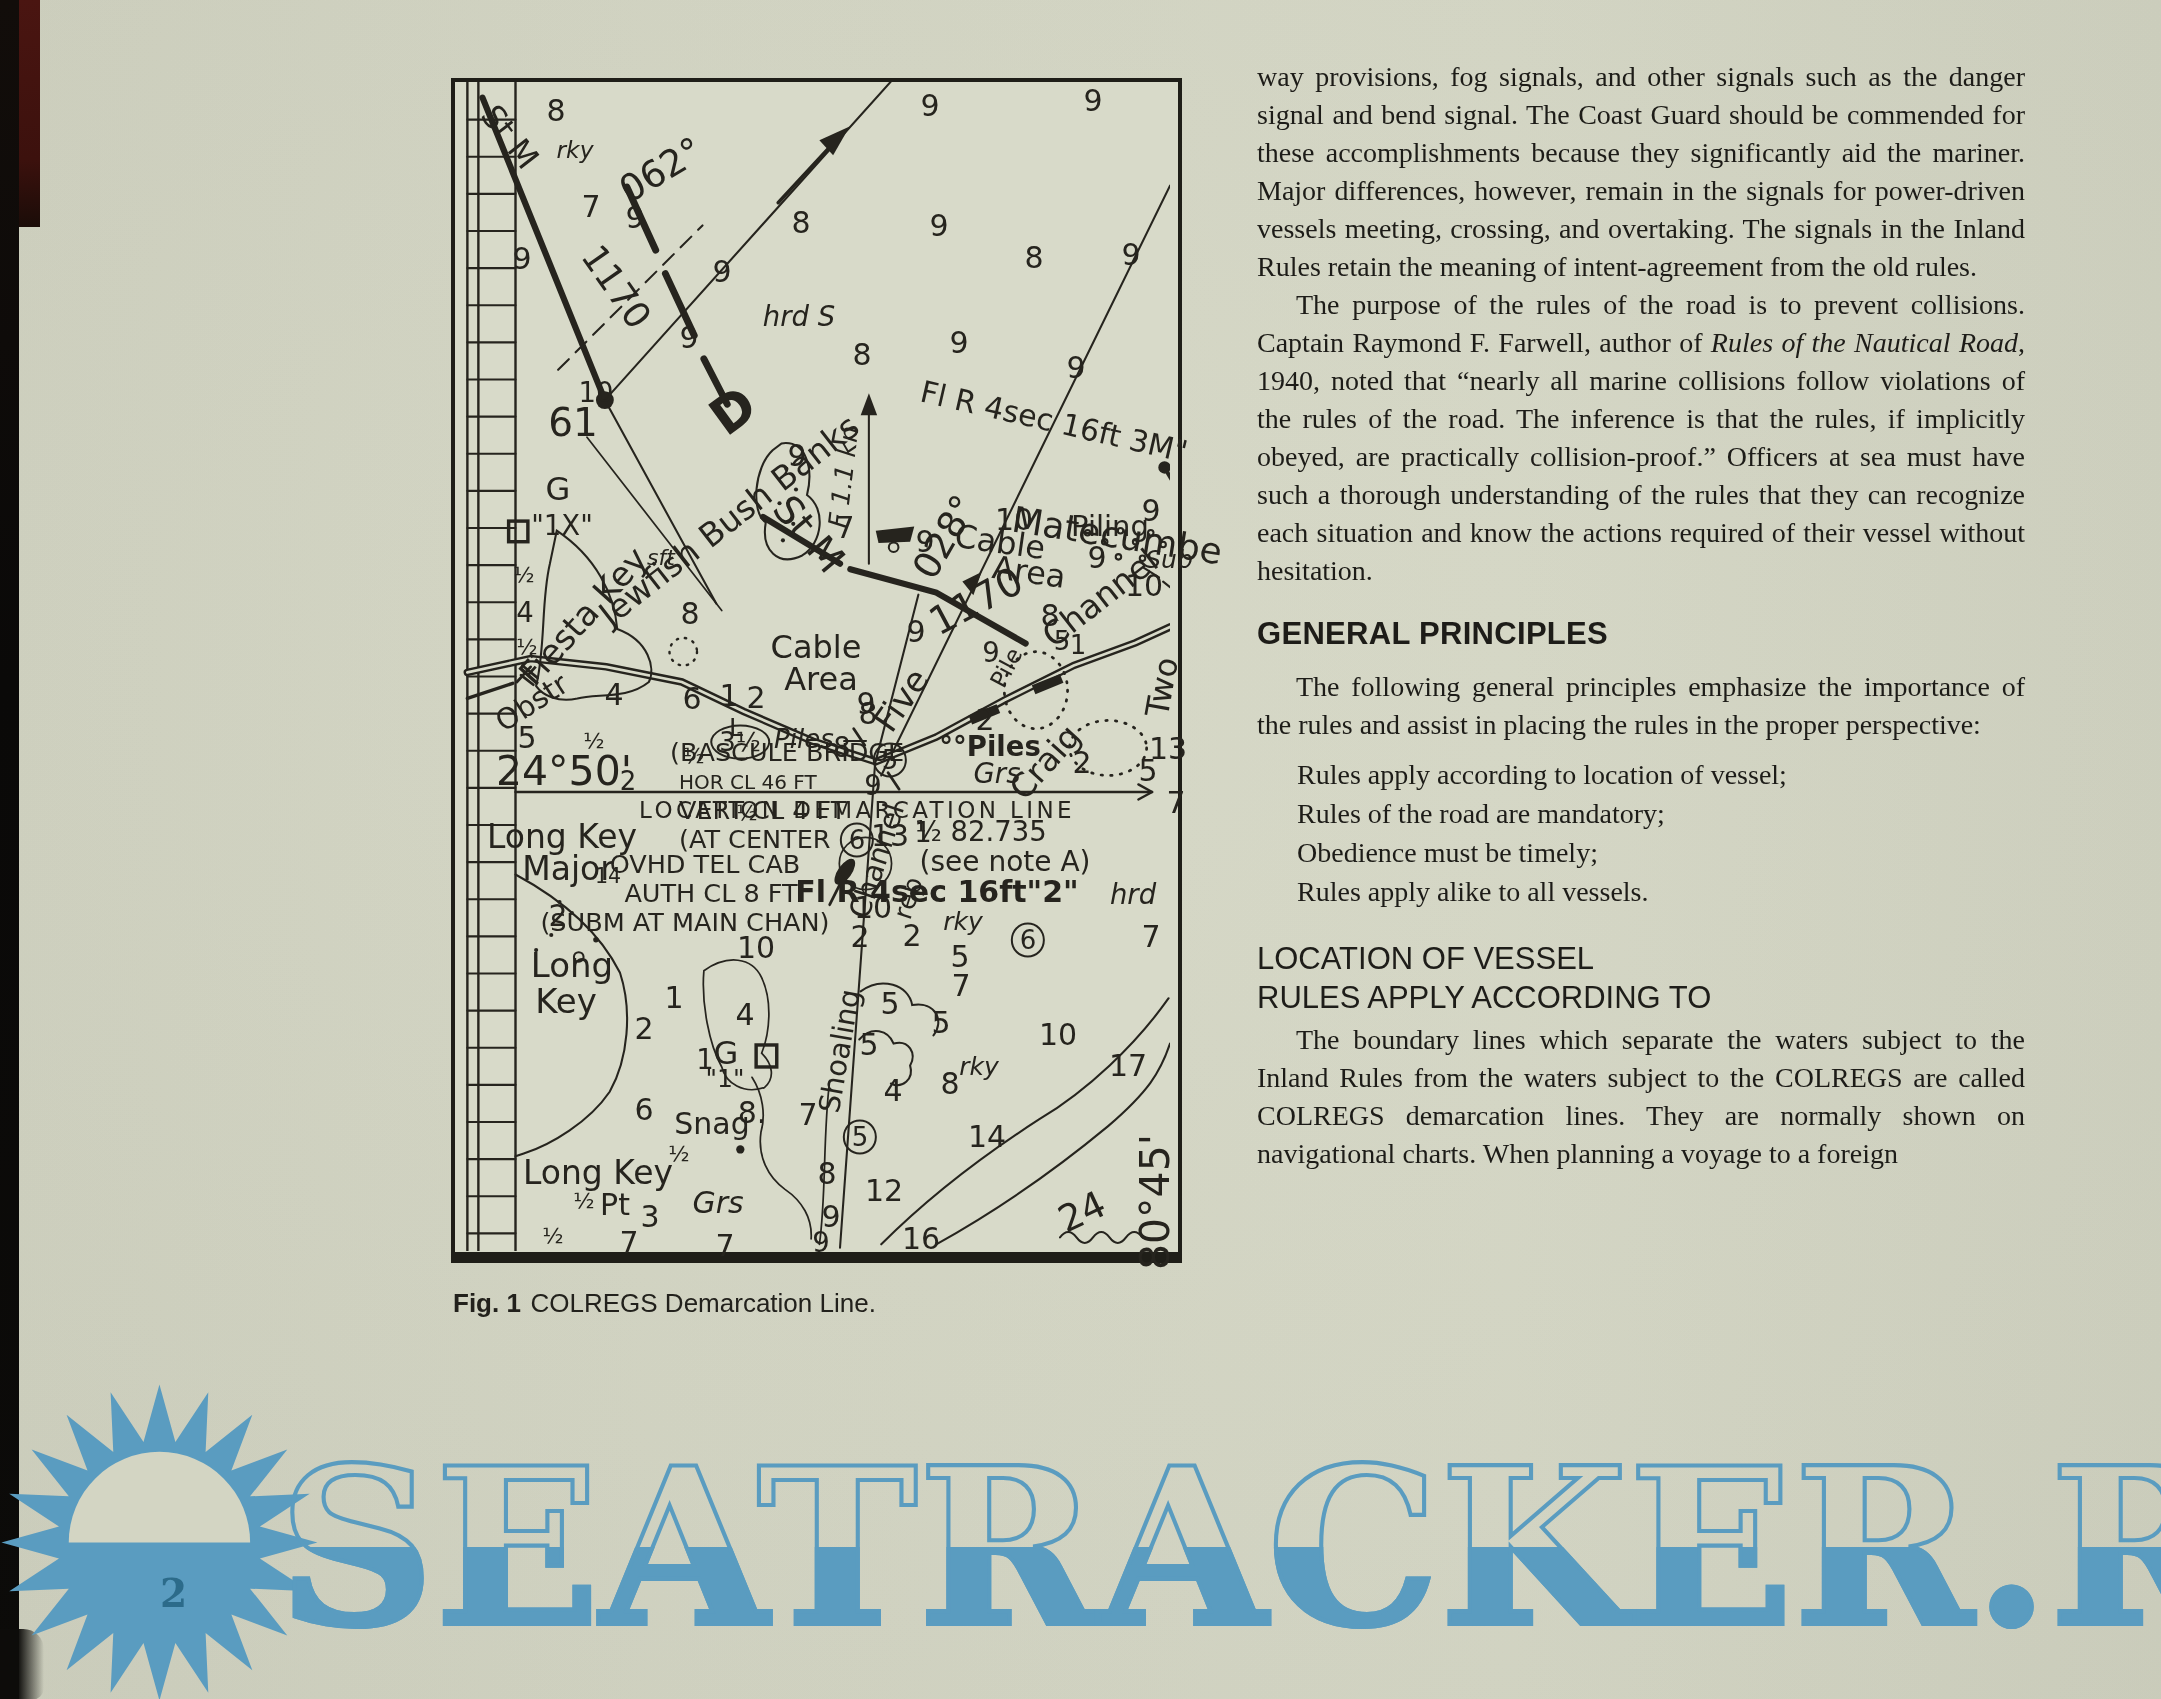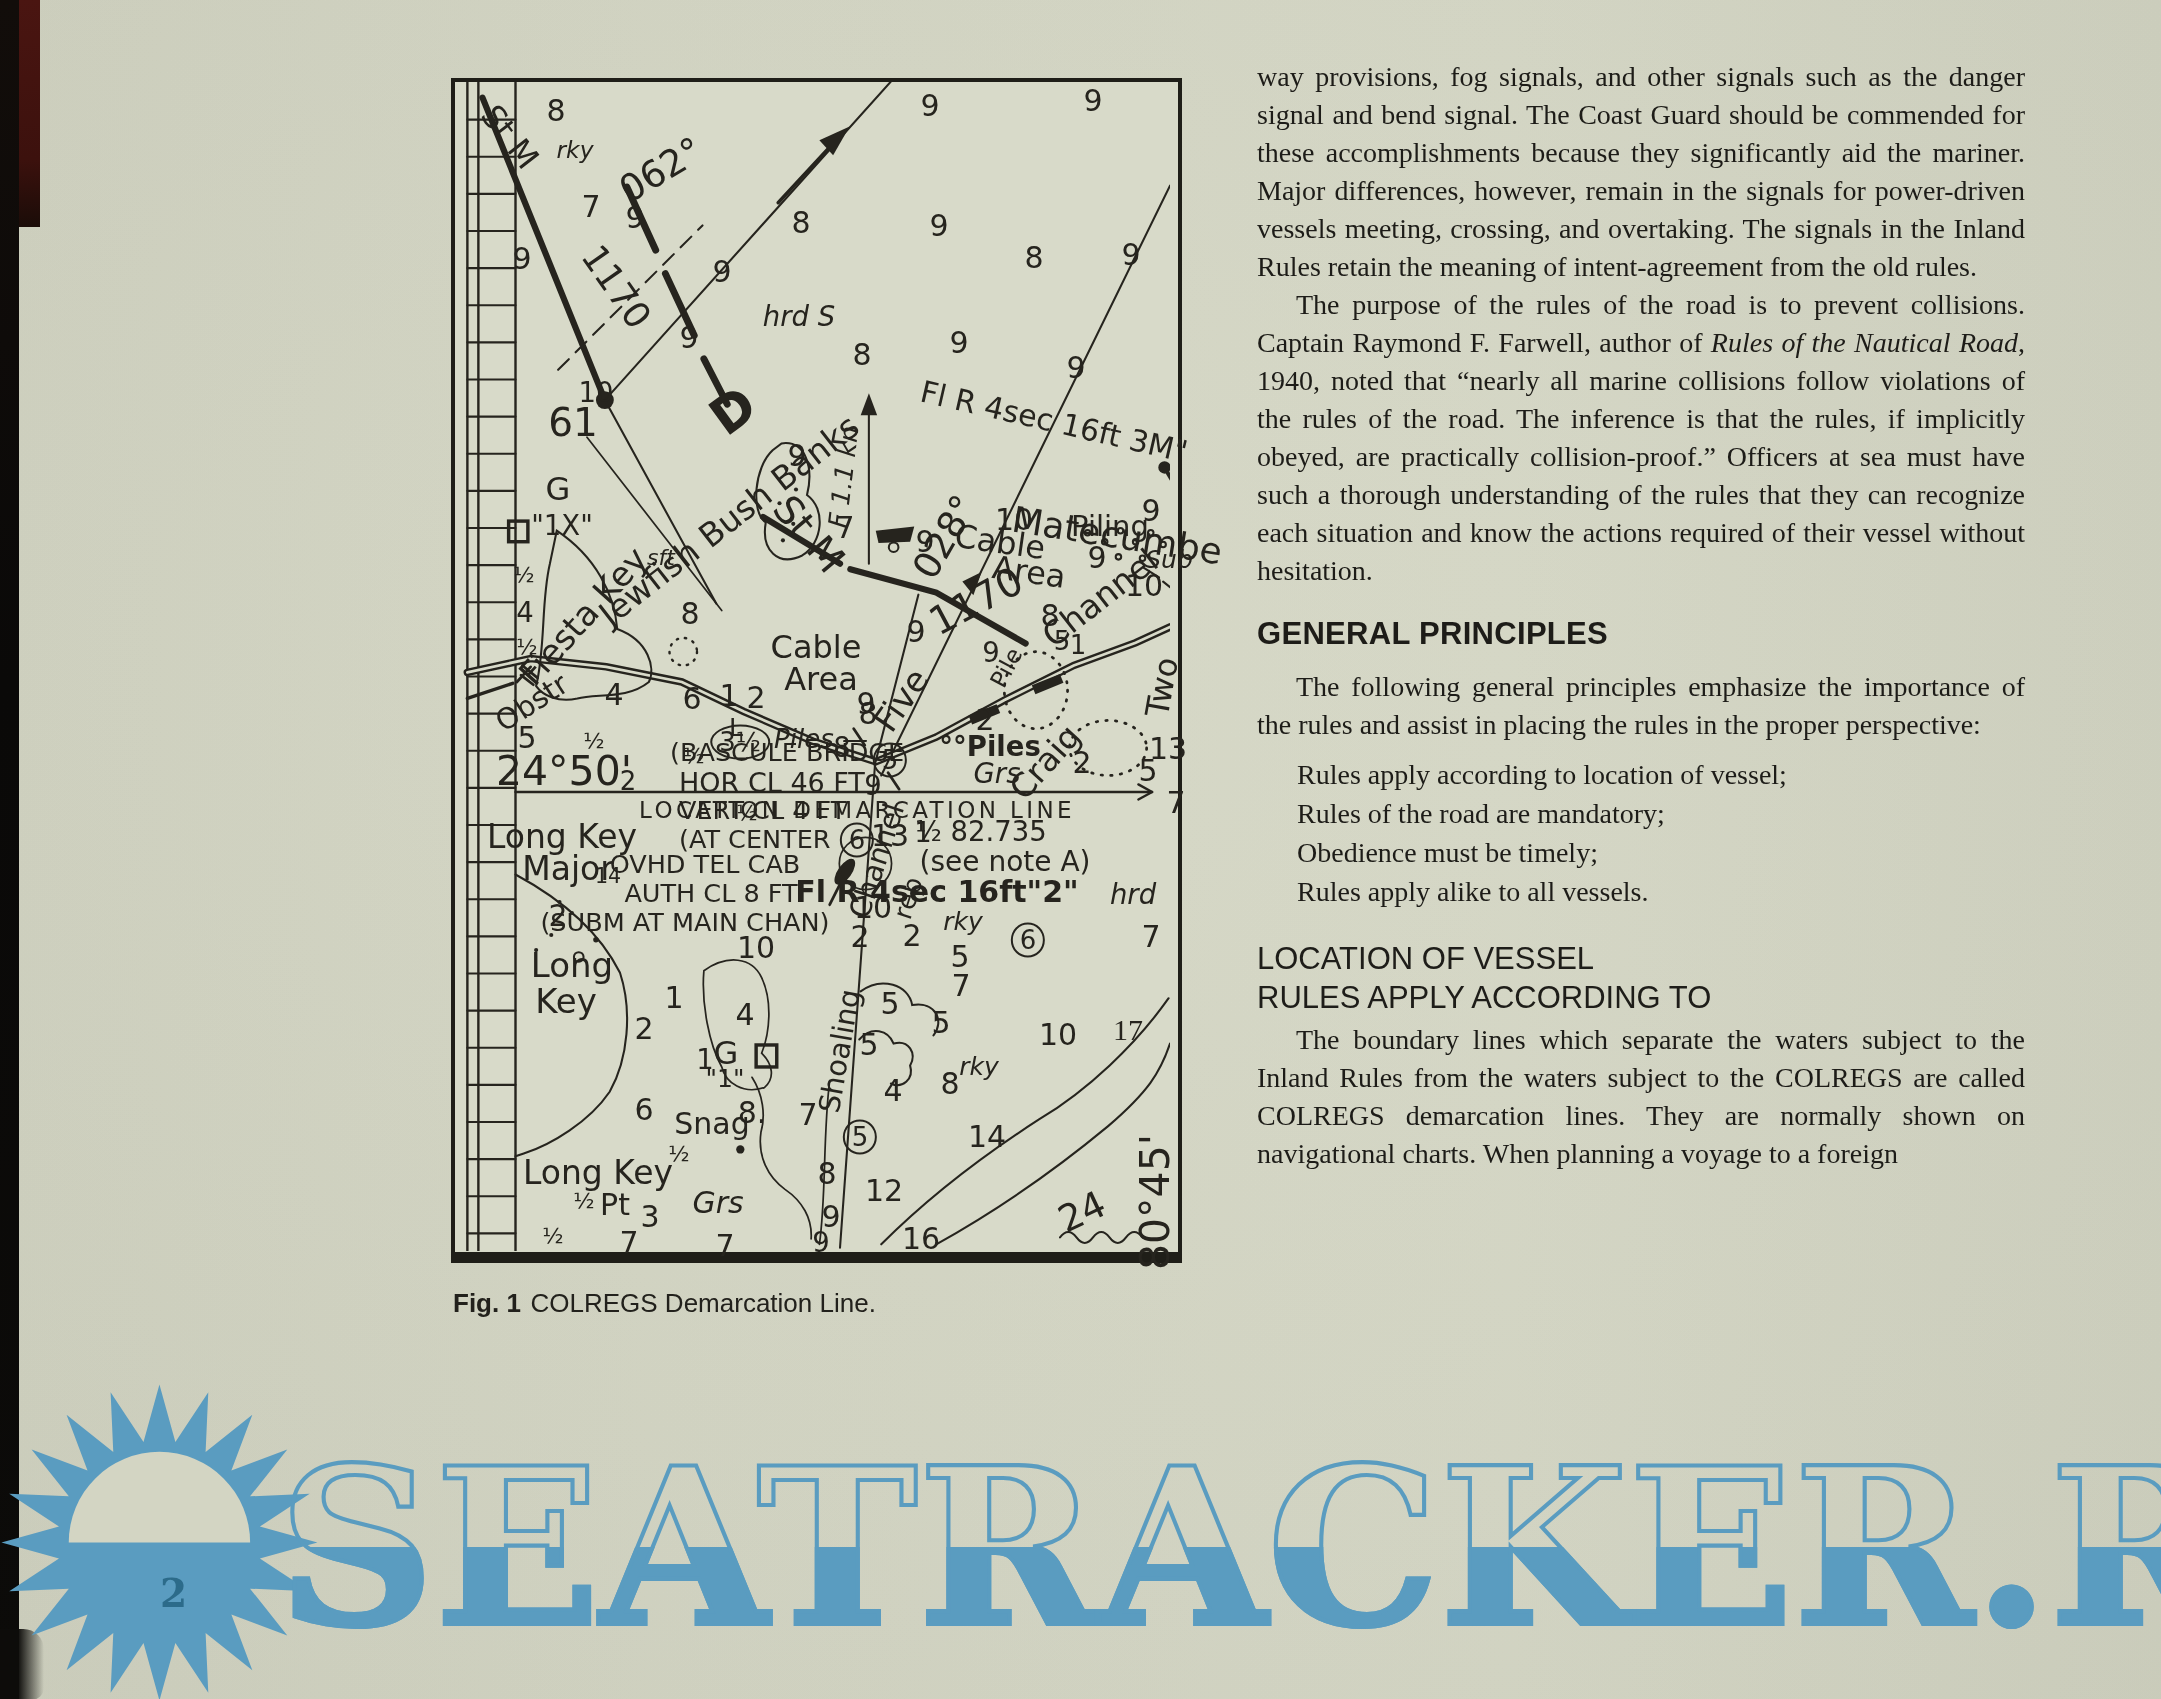--- a/index.html
+++ b/index.html
@@ -265,21 +265,21 @@
       <span class="cl c" style="left: 435px; top: 678px; font-size: 26px; --r: 0deg;">5</span>
       <span class="cl" style="left: 418px; top: 704px; font-size: 27.5px; --r: 0deg;">9</span>
       <span class="cl" style="left: 590px; top: 680px; font-size: 33px; --r: -48deg;">Craig</span>
       <span class="cl i" style="left: 542px; top: 692px; font-size: 27.5px; --r: 0deg;">Grs</span>
       <span class="cl" style="left: 693px; top: 689px; font-size: 30px; --r: 0deg;">5</span>
       <span class="cl" style="left: 721px; top: 721px; font-size: 30px; --r: 0deg;">7</span>
       <span class="cl" style="left: 109px; top: 689px; font-size: 41px; --r: 0deg;">24°50'</span>
       <span class="cl" style="left: 173px; top: 699px; font-size: 26px; --r: 0deg;">2</span>
       <span class="cl" style="left: 215px; top: 671px; font-size: 25.5px; --r: 0deg; transform: translate(0,-50%) rotate(var(--r,0deg));">(BASCULE BRIDGE</span>
       <span class="cl" style="left: 387px; top: 666px; font-size: 27.5px; --r: 0deg;">8</span>
-      <span class="cl" style="left: 224px; top: 700px; font-size: 27px; --r: 0deg; transform: translate(0,-50%) rotate(var(--r,0deg));">HOR CL 46 FT</span>
+      <span class="cl" style="left: 224px; top: 700px; font-size: 20px; --r: 0deg; transform: translate(0,-50%) rotate(var(--r,0deg));">HOR CL 46 FT</span>
       <span class="cl" style="left: 224px; top: 729px; font-size: 25.5px; --r: 0deg; transform: translate(0,-50%) rotate(var(--r,0deg));">VERT CL 4 FT</span>
       <span class="cl" style="left: 224px; top: 758px; font-size: 25.5px; --r: 0deg; transform: translate(0,-50%) rotate(var(--r,0deg));">(AT CENTER</span>
       <span class="cl ls" style="left: 402px; top: 728px; font-size: 23px; --r: 0deg;">LOCATION DEMARCATION LINE</span>
       <span class="cl" style="left: 107px; top: 754px; font-size: 33px; --r: 0deg;">Long Key</span>
       <span class="cl" style="left: 113px; top: 786px; font-size: 33px; --r: 0deg;">Major</span>
       <span class="cl" style="left: 153px; top: 794px; font-size: 20.6px; --r: 0deg;">14</span>
       <span class="cl" style="left: 250px; top: 783px; font-size: 25.5px; --r: 0deg;">OVHD TEL CAB</span>
       <span class="cl" style="left: 256px; top: 812px; font-size: 25.5px; --r: 0deg;">AUTH CL 8 FT</span>
       <span class="cl" style="left: 230px; top: 841px; font-size: 25.5px; --r: 0deg;">(SUBM AT MAIN CHAN)</span>
       <span class="cl c" style="left: 402px; top: 758px; font-size: 26px; --r: 0deg;">6</span>
@@ -323,21 +323,21 @@
       <span class="cl" style="left: 129px; top: 1119px; font-size: 22px; --r: 0deg;">½</span>
       <span class="cl" style="left: 98px; top: 1154px; font-size: 22px; --r: 0deg;">½</span>
       <span class="cl" style="left: 195px; top: 1135px; font-size: 30px; --r: 0deg;">3</span>
       <span class="cl i" style="left: 263px; top: 1121px; font-size: 30px; --r: 0deg;">Grs</span>
       <span class="cl" style="left: 174px; top: 1161px; font-size: 30px; --r: 0deg;">7</span>
       <span class="cl" style="left: 270px; top: 1164px; font-size: 30px; --r: 0deg;">7</span>
       <span class="cl" style="left: 429px; top: 1109px; font-size: 30px; --r: 0deg;">12</span>
       <span class="cl" style="left: 466px; top: 1157px; font-size: 30px; --r: 0deg;">16</span>
       <span class="cl" style="left: 532px; top: 1055px; font-size: 30px; --r: 0deg;">14</span>
       <span class="cl" style="left: 603px; top: 953px; font-size: 30px; --r: 0deg;">10</span>
-      <span class="cl" style="left: 673px; top: 948px; font-size: 30px; font-family: Liberation Serif, serif; --r: 0deg;">17</span>
+      <span class="cl" style="left: 673px; top: 984px; font-size: 30px; --r: 0deg;">17</span>
       <span class="cl" style="left: 435px; top: 922px; font-size: 30px; --r: 0deg;">5</span>
       <span class="cl" style="left: 486px; top: 941px; font-size: 30px; --r: 0deg;">5</span>
       <span class="cl" style="left: 414px; top: 963px; font-size: 30px; --r: 0deg;">5</span>
       <span class="cl" style="left: 438px; top: 1009px; font-size: 30px; --r: 0deg;">4</span>
       <span class="cl" style="left: 495px; top: 1002px; font-size: 30px; --r: 0deg;">8</span>
       <span class="cl i" style="left: 524px; top: 984px; font-size: 25px; --r: 0deg;">rky</span>
       <span class="cl" style="left: 506px; top: 904px; font-size: 30px; --r: 0deg;">7</span>
       <span class="cl" style="left: 627px; top: 1130px; font-size: 37px; --r: -25deg;">24</span>
       <span class="cl" style="left: 700px; top: 1120px; font-size: 41px; --r: -90deg;">80°45'</span>
     </div>

